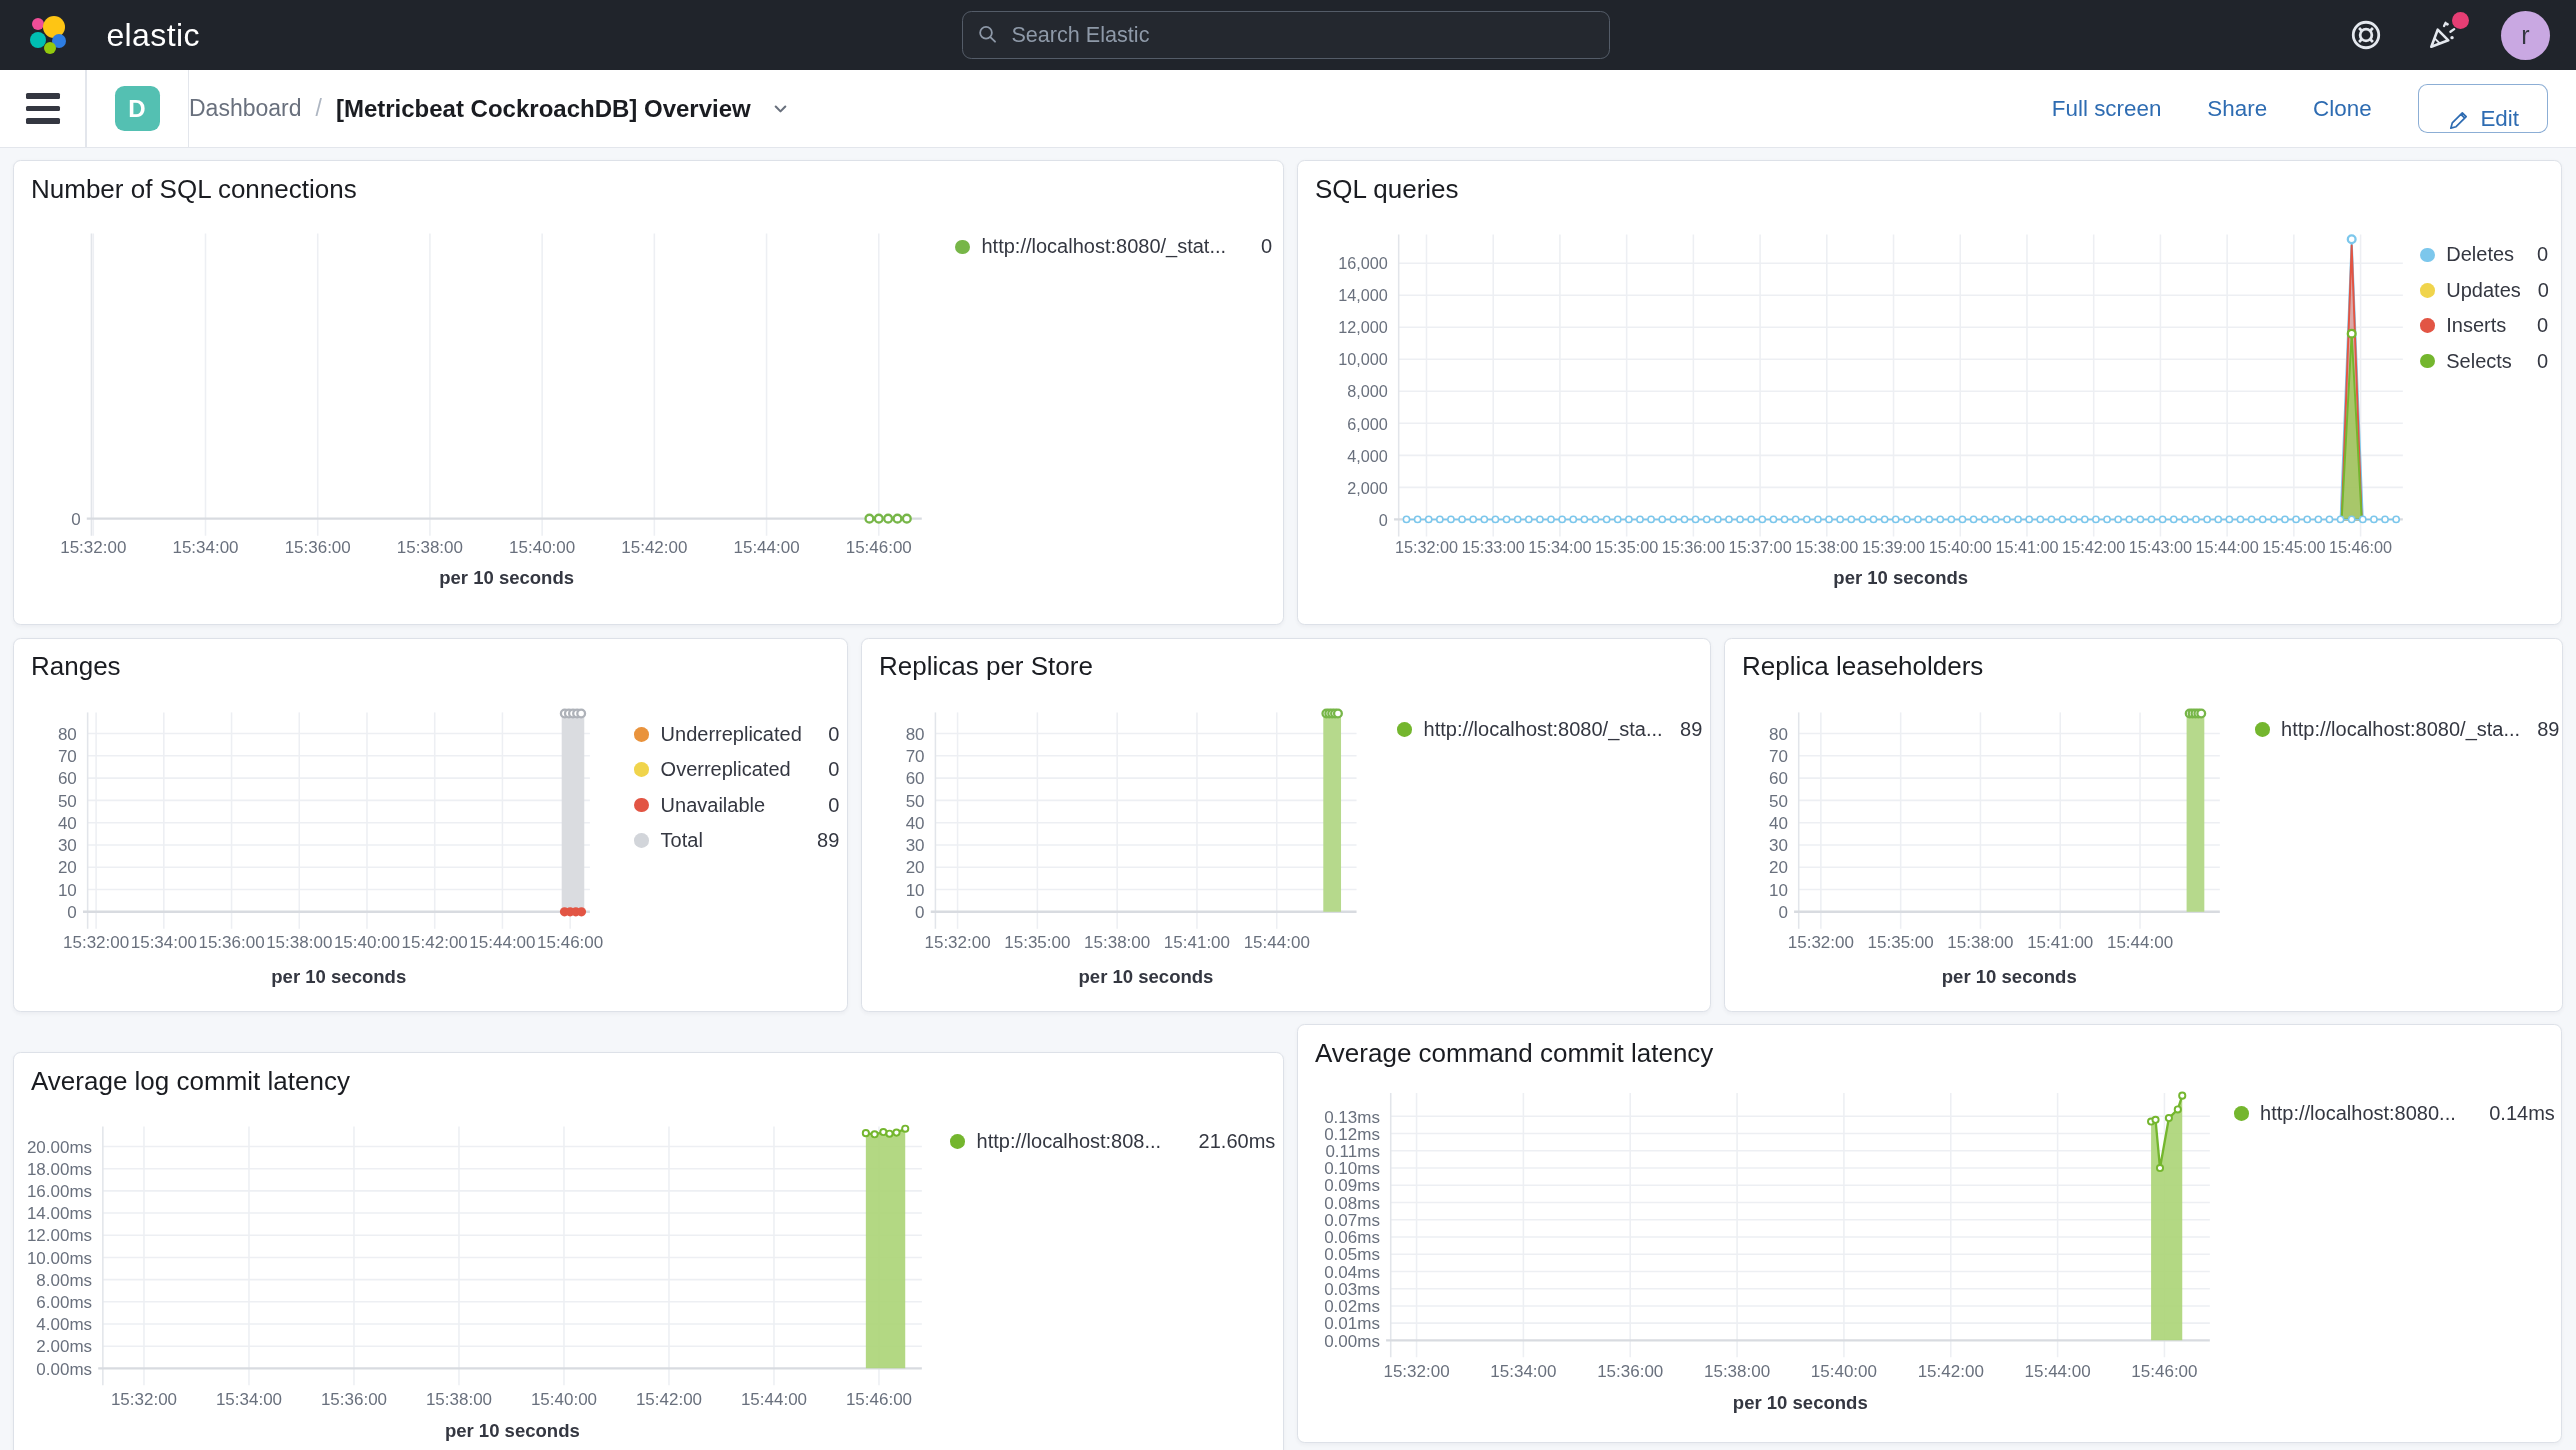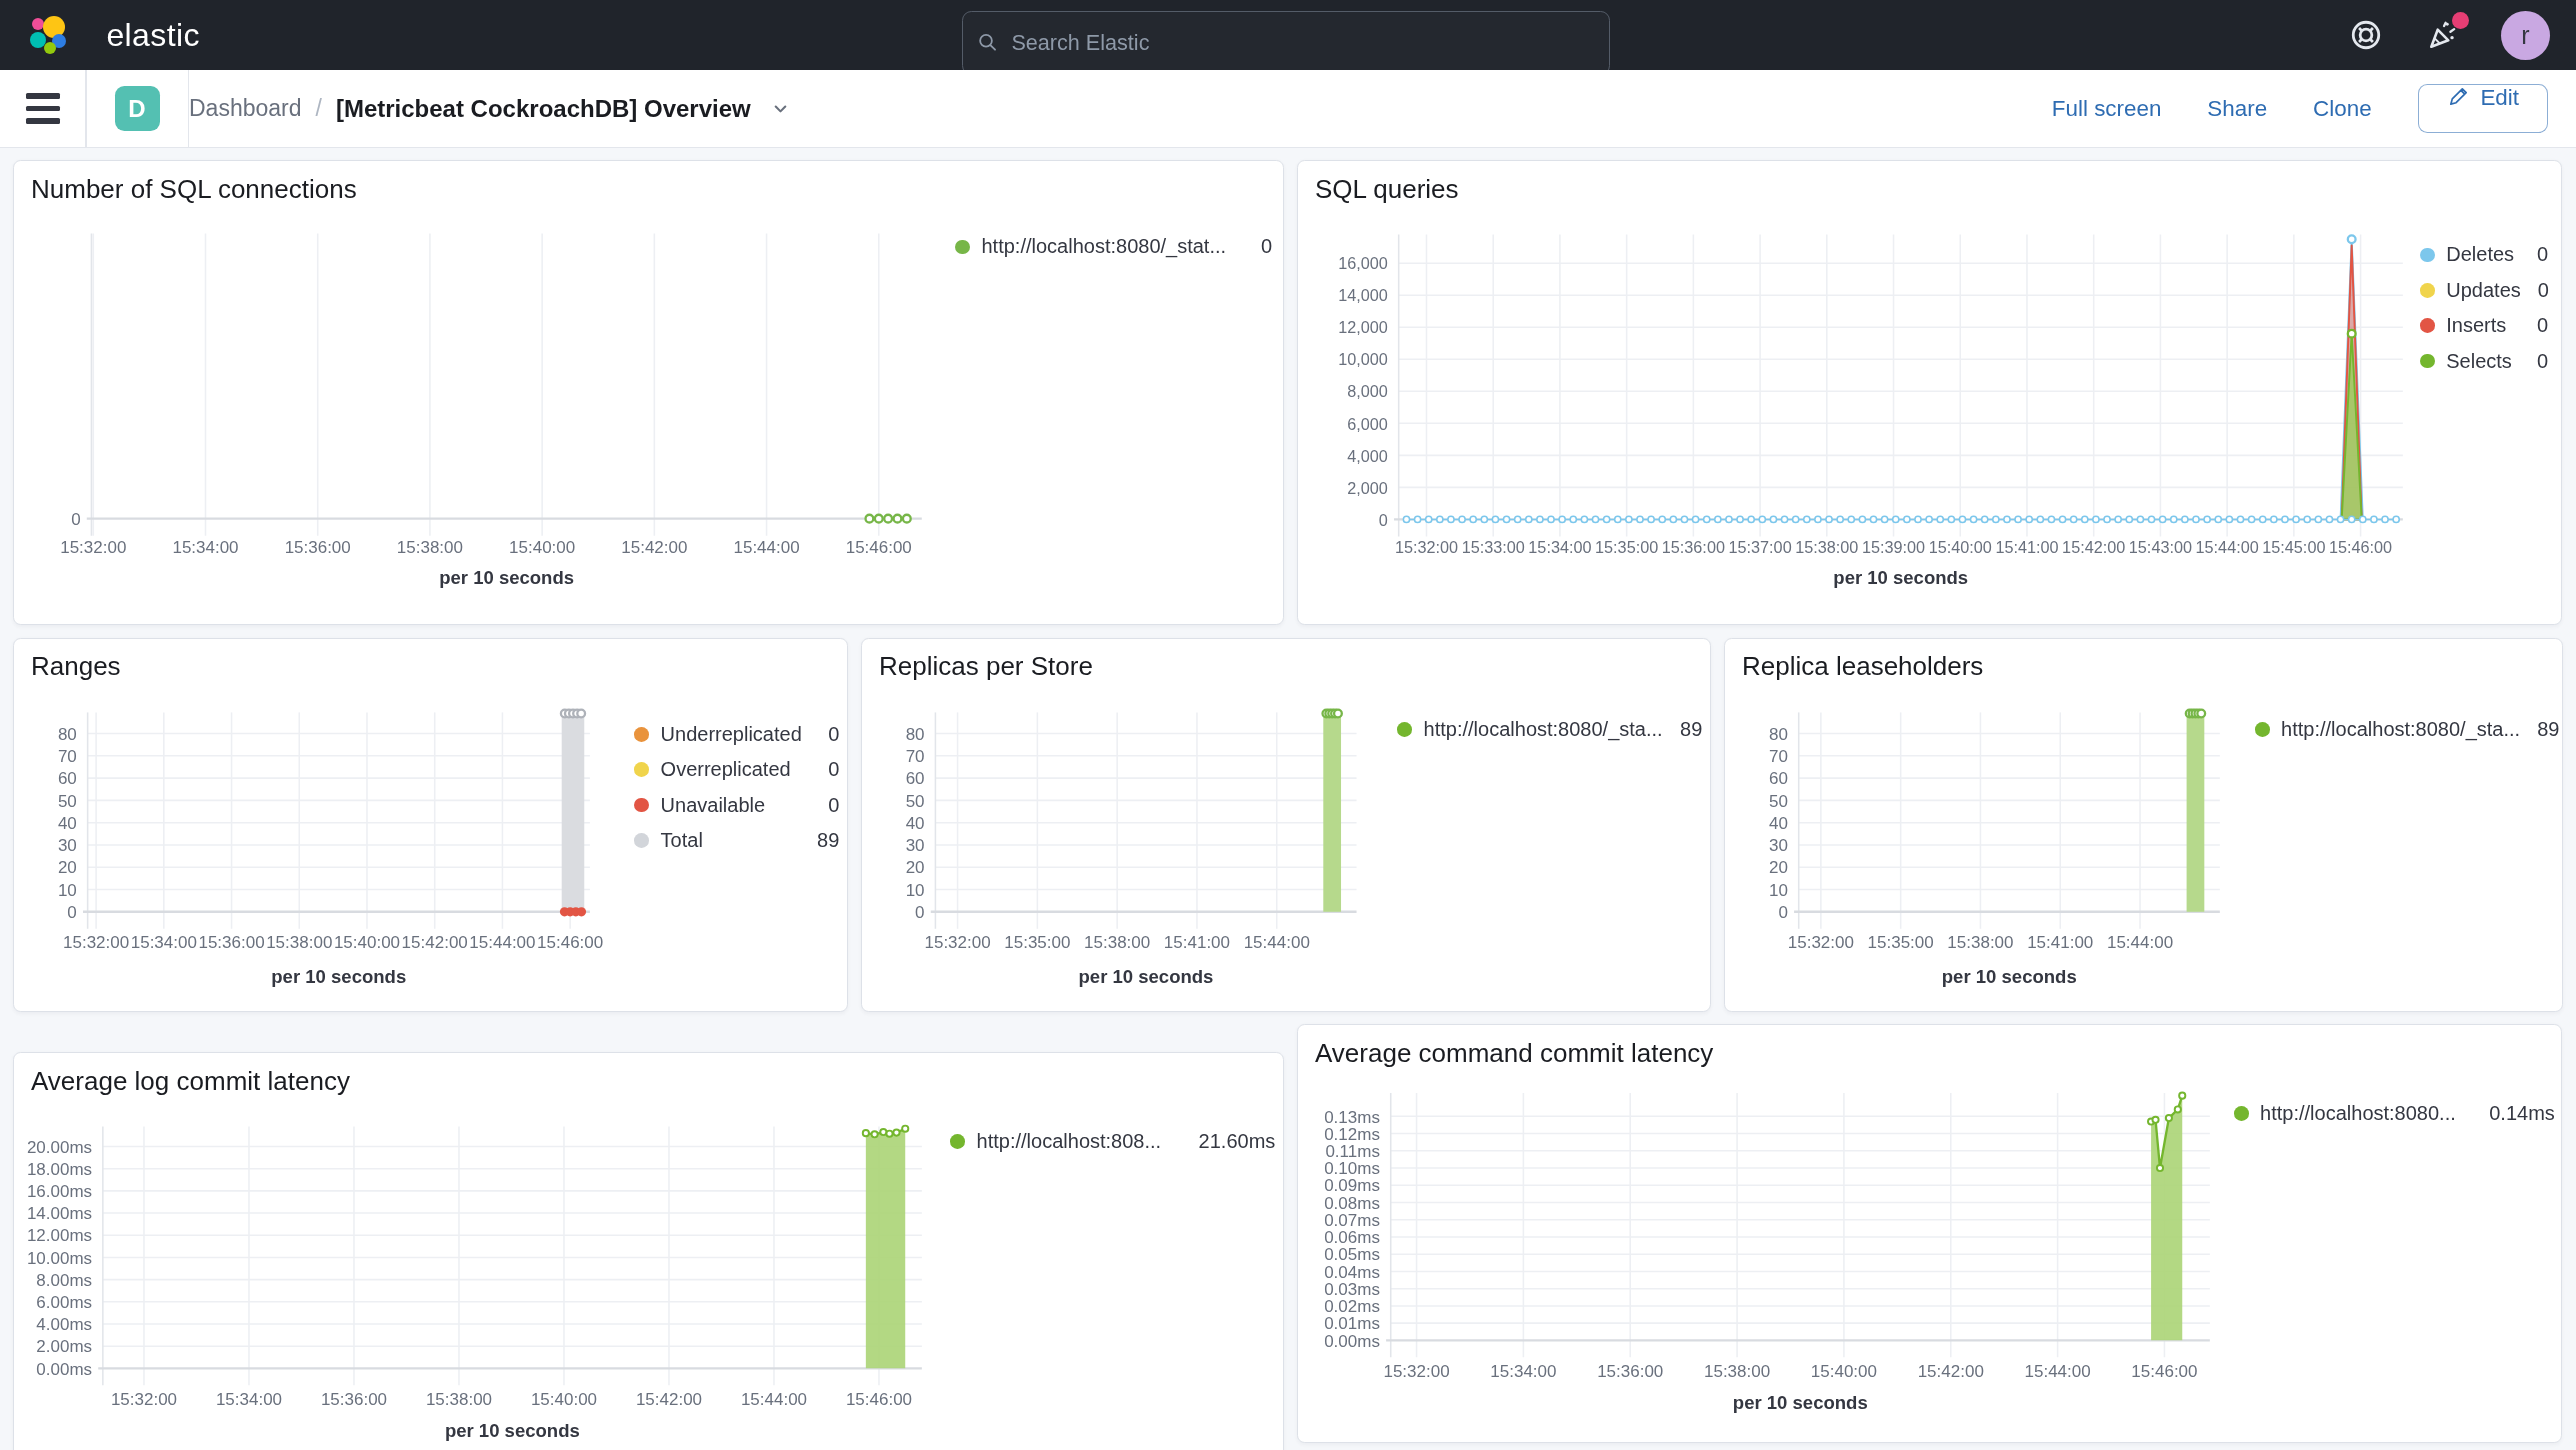--- a/index.html
+++ b/index.html
@@ -1,42 +1,42 @@
 <!DOCTYPE html>
 <html style="font-size:12.4px"><head>
 <meta charset="utf-8">
 <style>
   html,body{margin:0;padding:0;}
   body{width:2576px;height:1451px;overflow:hidden;background:#F5F7FA;font-family:"Liberation Sans",sans-serif;}
   
   .top-nav{height:70px;background:#20242B;display:flex;align-items:center;padding:0 26px;position:relative;}
   .logo{display:flex;align-items:center;gap:12.4px;}
   .logo-text{color:#FFFFFF;font-size:32px;font-weight:500;letter-spacing:0.4px;margin-left:28px;}
-  .search-box{position:absolute;left:962px;top:10.8px;width:618px;height:46px;border:1.5px solid #545C68;border-radius:9.3px;display:flex;align-items:center;padding:8px 14px;gap:10.8px;background:rgba(255,255,255,0.02);}
+  .search-box{position:absolute;left:962px;top:10.8px;width:618px;height:46px;border:1.5px solid #545C68;border-radius:9.3px;display:flex;align-items:center;padding:0 14px;gap:10.8px;background:rgba(255,255,255,0.02);}
   .search-box input{background:transparent;border:none;outline:none;color:#D7DCE3;font-size:21.6px;font-family:"Liberation Sans",sans-serif;width:100%;}
   .search-box input::placeholder{color:#8E99A8;}
   .nav-right{margin-left:auto;display:flex;align-items:center;gap:40px;}
   .nav-icon{position:relative;width:37px;height:37px;display:flex;align-items:center;justify-content:center;cursor:pointer;}
   .notif-dot{position:absolute;top:-4.6px;right:-7.7px;width:17px;height:17px;border-radius:50%;background:#E63E74;}
   .avatar{width:49px;height:49px;border-radius:50%;background:#C9A8E2;color:#343741;font-size:25px;display:flex;align-items:center;justify-content:center;}
   
   .crumb-bar{height:77px;background:#FFFFFF;display:flex;align-items:center;border-bottom:1.5px solid #E3E6EC;position:relative;}
   .hamburger{width:85px;height:100%;display:flex;align-items:center;justify-content:center;cursor:pointer;}
   .hamburger .bars{display:flex;flex-direction:column;gap:7px;}
   .hamburger .bars span{display:block;width:34px;height:5.4px;background:#343741;border-radius:1.5px;}
   .vdiv{width:1.5px;height:100%;background:#E3E6EC;}
   .app-badge{margin:0 28px;width:45px;height:45px;border-radius:9.3px;background:#54C0B2;color:#fff;font-size:24px;font-weight:700;display:flex;align-items:center;justify-content:center;cursor:pointer;}
   .crumbs{display:flex;align-items:center;gap:14px;}
   .crumb-root{color:#69707D;font-size:23px;cursor:pointer;}
   .crumb-sep{color:#AEB6C2;font-size:23px;}
   .crumb-title{color:#1A1C21;font-size:24px;font-weight:700;}
   .title-chevron{margin-left:4.6px;cursor:pointer;display:flex;align-items:center;}
   .crumb-actions{margin-left:auto;display:flex;align-items:center;gap:46px;padding-right:28px;}
   .action-link{color:#2E6CB2;font-size:22.4px;cursor:pointer;white-space:nowrap;}
-  .edit-btn{display:flex;align-items:flex-start;gap:10.8px;height:49px;padding:0 28px;border:1.5px solid rgba(46,108,178,.55);border-radius:9.3px;color:#2E6CB2;font-size:22.4px;font-weight:500;background:#fff;cursor:pointer;}
+  .edit-btn{display:flex;align-items:flex-end;gap:10.8px;height:49px;padding:0 28px;border:1.5px solid rgba(46,108,178,.55);border-radius:9.3px;color:#2E6CB2;font-size:22.4px;font-weight:500;background:#fff;cursor:pointer;}
   
   .content{padding:12.4px 13px 0 13px;}
   .prow{display:flex;gap:13px;margin-bottom:12.4px;}
   .panel{position:relative;background:#FFFFFF;border:1.5px solid #DDE1E8;border-radius:7.7px;box-sizing:border-box;box-shadow:0 1.5px 3.9px rgba(50,60,80,.05);}
   .panel h3{position:absolute;top:12.4px;left:17px;margin:0;font-size:26px;font-weight:400;color:#1A1C21;z-index:2;}
   .panel svg.chart{position:absolute;left:0;top:0;z-index:1;}
   svg text{font-family:"Liberation Sans",sans-serif;}
   .legend{position:absolute;z-index:3;display:flex;flex-direction:column;}
   .legend-item{display:flex;align-items:center;margin-bottom:12.4px;font-size:20px;color:#343741;cursor:pointer;}
   .legend-item .dot{width:14.7px;height:14.7px;border-radius:50%;margin-right:11.6px;flex:0 0 auto;}

